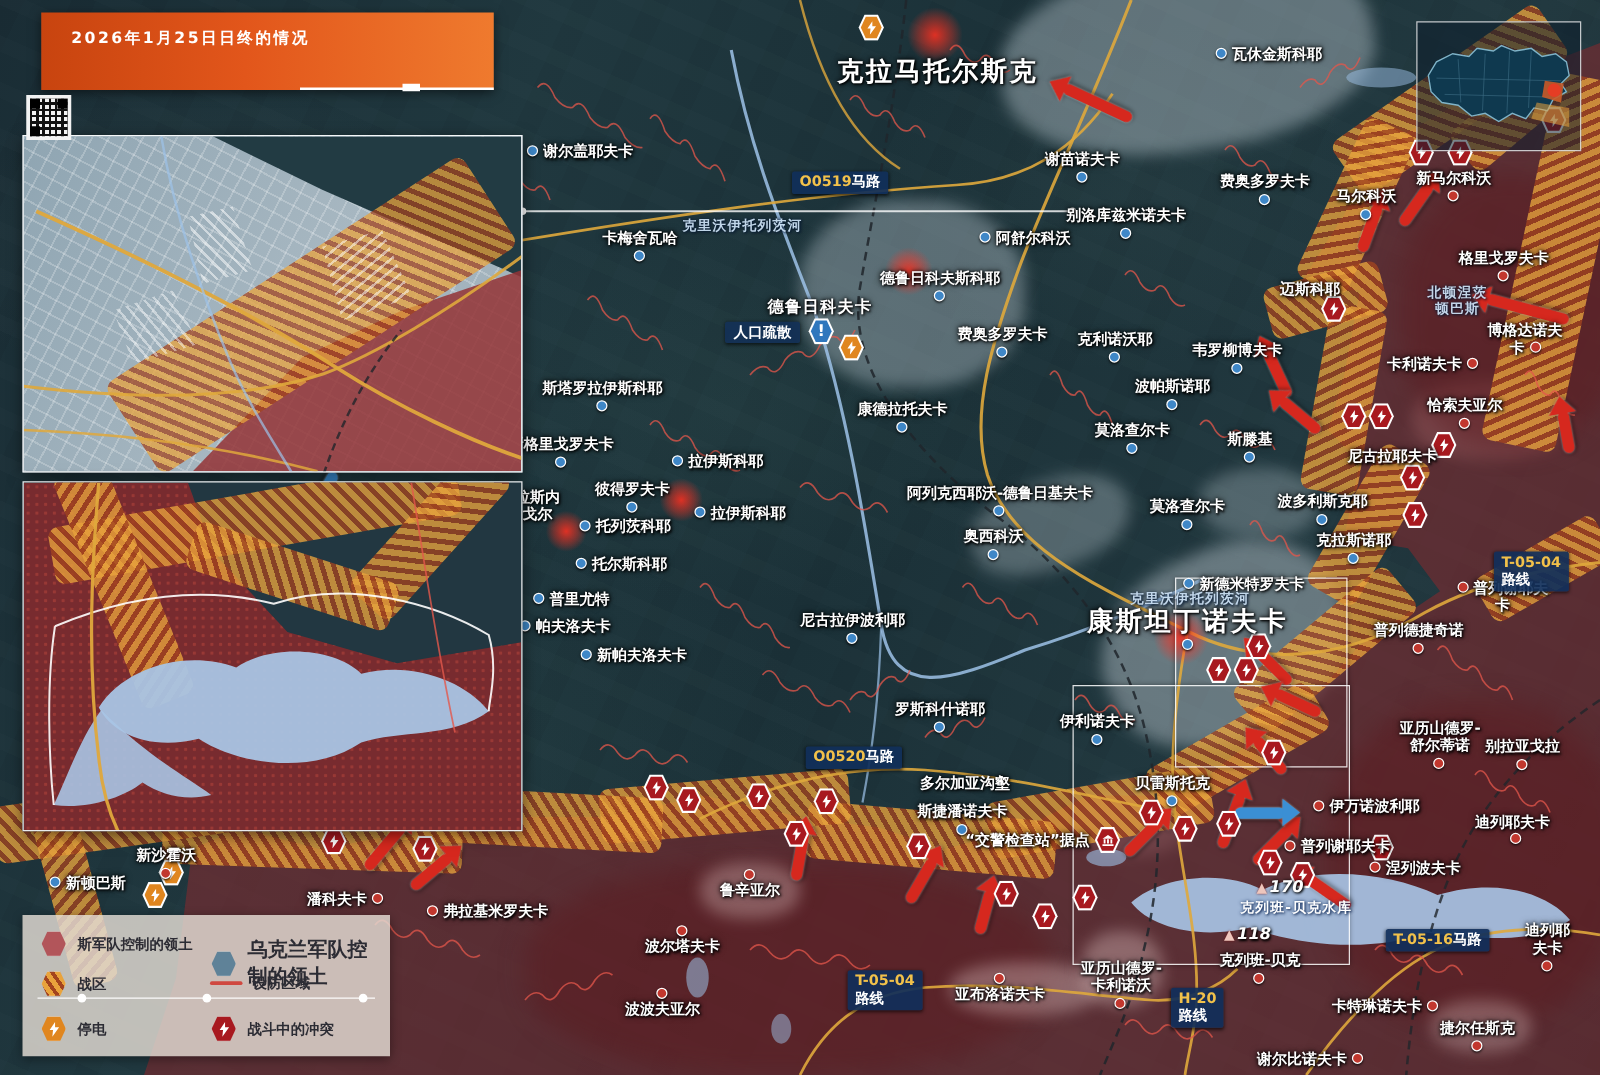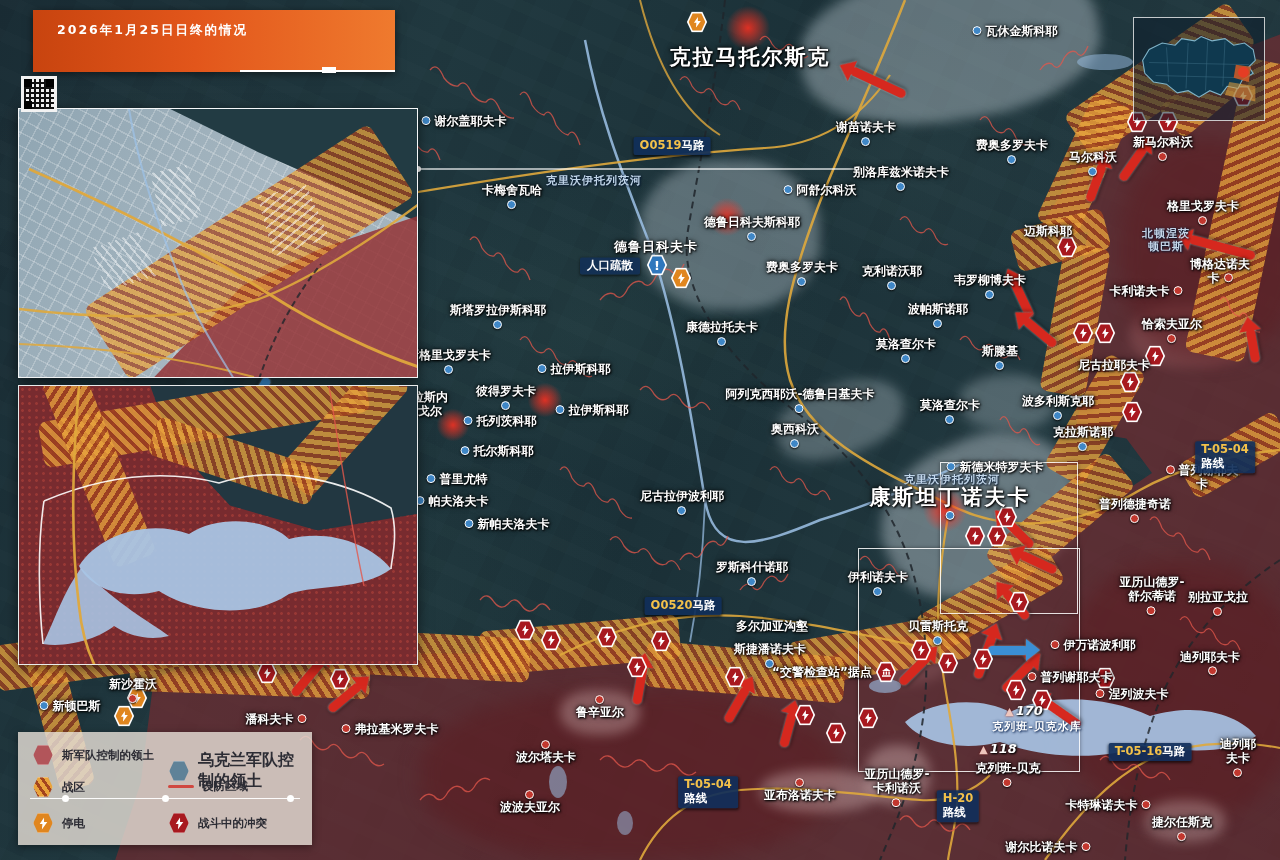--- a/index.html
+++ b/index.html
@@ -629,21 +629,21 @@
       <div class="arr" style="width: 44px; left: 223px; top: 433px; transform: rotate(55deg);"></div>
       <div class="arr" style="width: 40px; left: 332px; top: 438px; transform: rotate(-15deg);"></div>
       <div class="arr" style="width: 40px; left: 278px; top: 476px; transform: rotate(-45deg);"></div>
       <div class="arr" style="width: 40px; left: 130px; top: 448px; transform: rotate(35deg);"></div>
       <div class="arr b" style="width: 40px; left: 238px; top: 391px; transform: rotate(120deg);"></div>
       <div class="arr b" style="width: 34px; left: 288px; top: 533px; transform: rotate(200deg);"></div>
       <div class="arr b" style="width: 40px; left: 988px; top: 646px; transform: rotate(0deg);"></div>
     </div>
   <div id="texts">
       <div class="lbl big" style="left: 750px; top: 57px;"><span>克拉马托尔斯克</span></div>
-      <div class="lbl" style="left: 1002px; top: 32px; padding-left: 26px;"><span class="dot ua inl"></span><span>瓦休金斯科耶</span></div>
+      <div class="lbl" style="left: 1002px; top: 44px; padding-left: 26px;"><span class="dot ua inl"></span><span>瓦休金斯科耶</span></div>
       <div class="lbl" style="left: 464px; top: 122px;"><span class="dot ua inl"></span><span>谢尔盖耶夫卡</span></div>
       <div class="lbl" style="left: 866px; top: 128px;"><span>谢苗诺夫卡</span><span class="dot abs ua b"></span></div>
       <div class="lbl" style="left: 1012px; top: 146px;"><span>费奥多罗夫卡</span><span class="dot abs ua b"></span></div>
       <div class="lbl" style="left: 1093px; top: 158px;"><span>马尔科沃</span><span class="dot abs ua b"></span></div>
       <div class="lbl" style="left: 1163px; top: 143px;"><span>新马尔科沃</span><span class="dot abs ru b"></span></div>
       <div class="lbl" style="left: 901px; top: 173px;"><span>别洛库兹米诺夫卡</span><span class="dot abs ua b"></span></div>
       <div class="lbl" style="left: 820px; top: 191px;"><span class="dot ua inl"></span><span>阿舒尔科沃</span></div>
       <div class="lbl" style="left: 512px; top: 191px;"><span>卡梅舍瓦哈</span><span class="dot abs ua b"></span></div>
       <div class="lbl river lbl-river" style="left: 594px; top: 181px;"><span>克里沃伊托列茨河</span></div>
       <div class="lbl" style="left: 1203px; top: 207px;"><span>格里戈罗夫卡</span><span class="dot abs ru b"></span></div>
@@ -652,21 +652,21 @@
       <div class="lbl" style="left: 1048px; top: 232px;"><span>迈斯科耶</span></div>
       <div class="lbl" style="left: 752px; top: 223px;"><span>德鲁日科夫斯科耶</span><span class="dot abs ua b"></span></div>
       <div class="lbl mid" style="left: 656px; top: 247px;"><span>德鲁日科夫卡</span></div>
       <div class="lbl bdg" style="left: 610px; top: 266px;"><span>人口疏散</span></div>
       <div class="lbl" style="left: 802px; top: 268px;"><span>费奥多罗夫卡</span><span class="dot abs ua b"></span></div>
       <div class="lbl" style="left: 892px; top: 272px;"><span>克利诺沃耶</span><span class="dot abs ua b"></span></div>
       <div class="lbl" style="left: 990px; top: 281px;"><span>韦罗柳博夫卡</span><span class="dot abs ua b"></span></div>
       <div class="lbl" style="left: 1220px; top: 272px;"><span>博格达诺夫卡</span><span class="dot ru inr"></span></div>
       <div class="lbl" style="left: 1146px; top: 292px;"><span>卡利诺夫卡</span><span class="dot ru inr"></span></div>
       <div class="lbl" style="left: 938px; top: 310px;"><span>波帕斯诺耶</span><span class="dot abs ua b"></span></div>
-      <div class="lbl" style="left: 498px; top: 311px;"><span>斯塔罗拉伊斯科耶</span><span class="dot abs ua b"></span></div>
+      <div class="lbl" style="left: 482px; top: 311px;"><span>斯塔罗拉伊斯科耶</span><span class="dot abs ua b"></span></div>
       <div class="lbl" style="left: 722px; top: 328px;"><span>康德拉托夫卡</span><span class="dot abs ua b"></span></div>
       <div class="lbl" style="left: 1172px; top: 325px;"><span>恰索夫亚尔</span><span class="dot abs ru b"></span></div>
       <div class="lbl" style="left: 906px; top: 345px;"><span>莫洛查尔卡</span><span class="dot abs ua b"></span></div>
       <div class="lbl" style="left: 1000px; top: 352px;"><span>斯滕基</span><span class="dot abs ua b"></span></div>
       <div class="lbl" style="left: 449px; top: 356px;"><span>新格里戈罗夫卡</span><span class="dot abs ua b"></span></div>
       <div class="lbl" style="left: 1114px; top: 366px;"><span>尼古拉耶夫卡</span></div>
       <div class="lbl" style="left: 574px; top: 370px;"><span class="dot ua inl"></span><span>拉伊斯科耶</span></div>
       <div class="lbl" style="left: 506px; top: 392px;"><span>彼得罗夫卡</span><span class="dot abs ua b"></span></div>
       <div class="lbl" style="left: 424px; top: 405px;"><span>克拉斯内
 乌戈尔</span></div>

